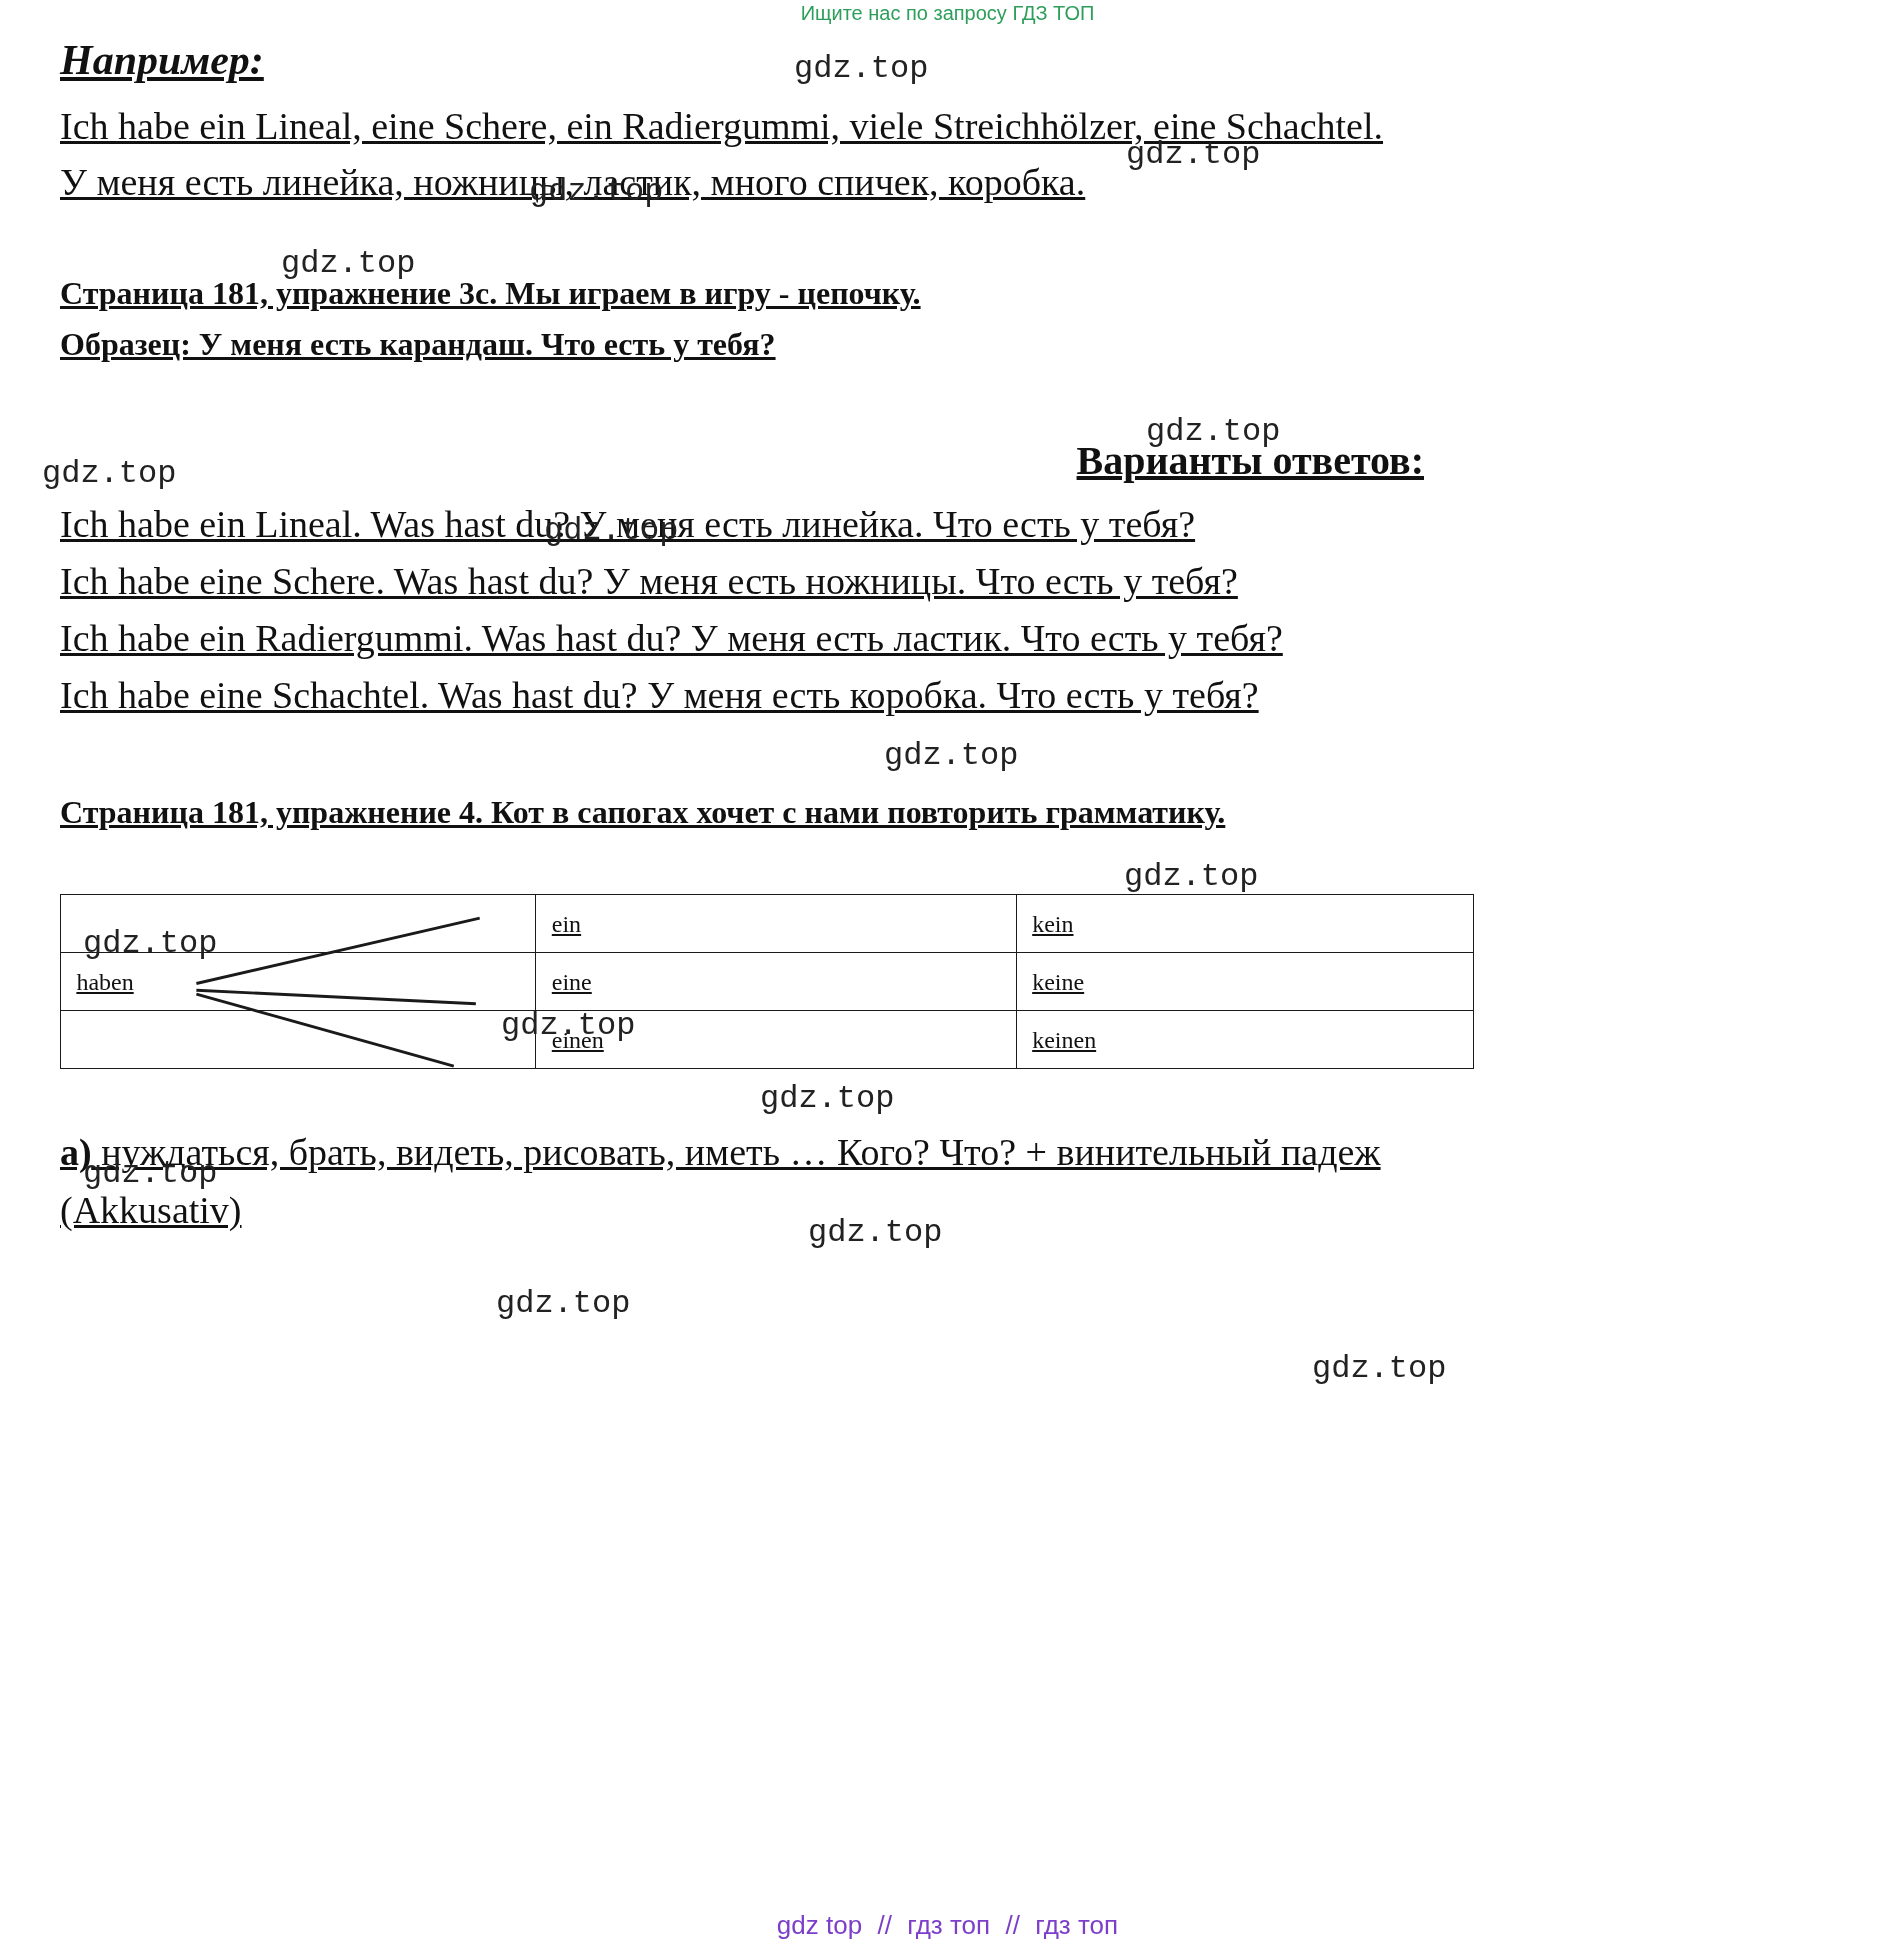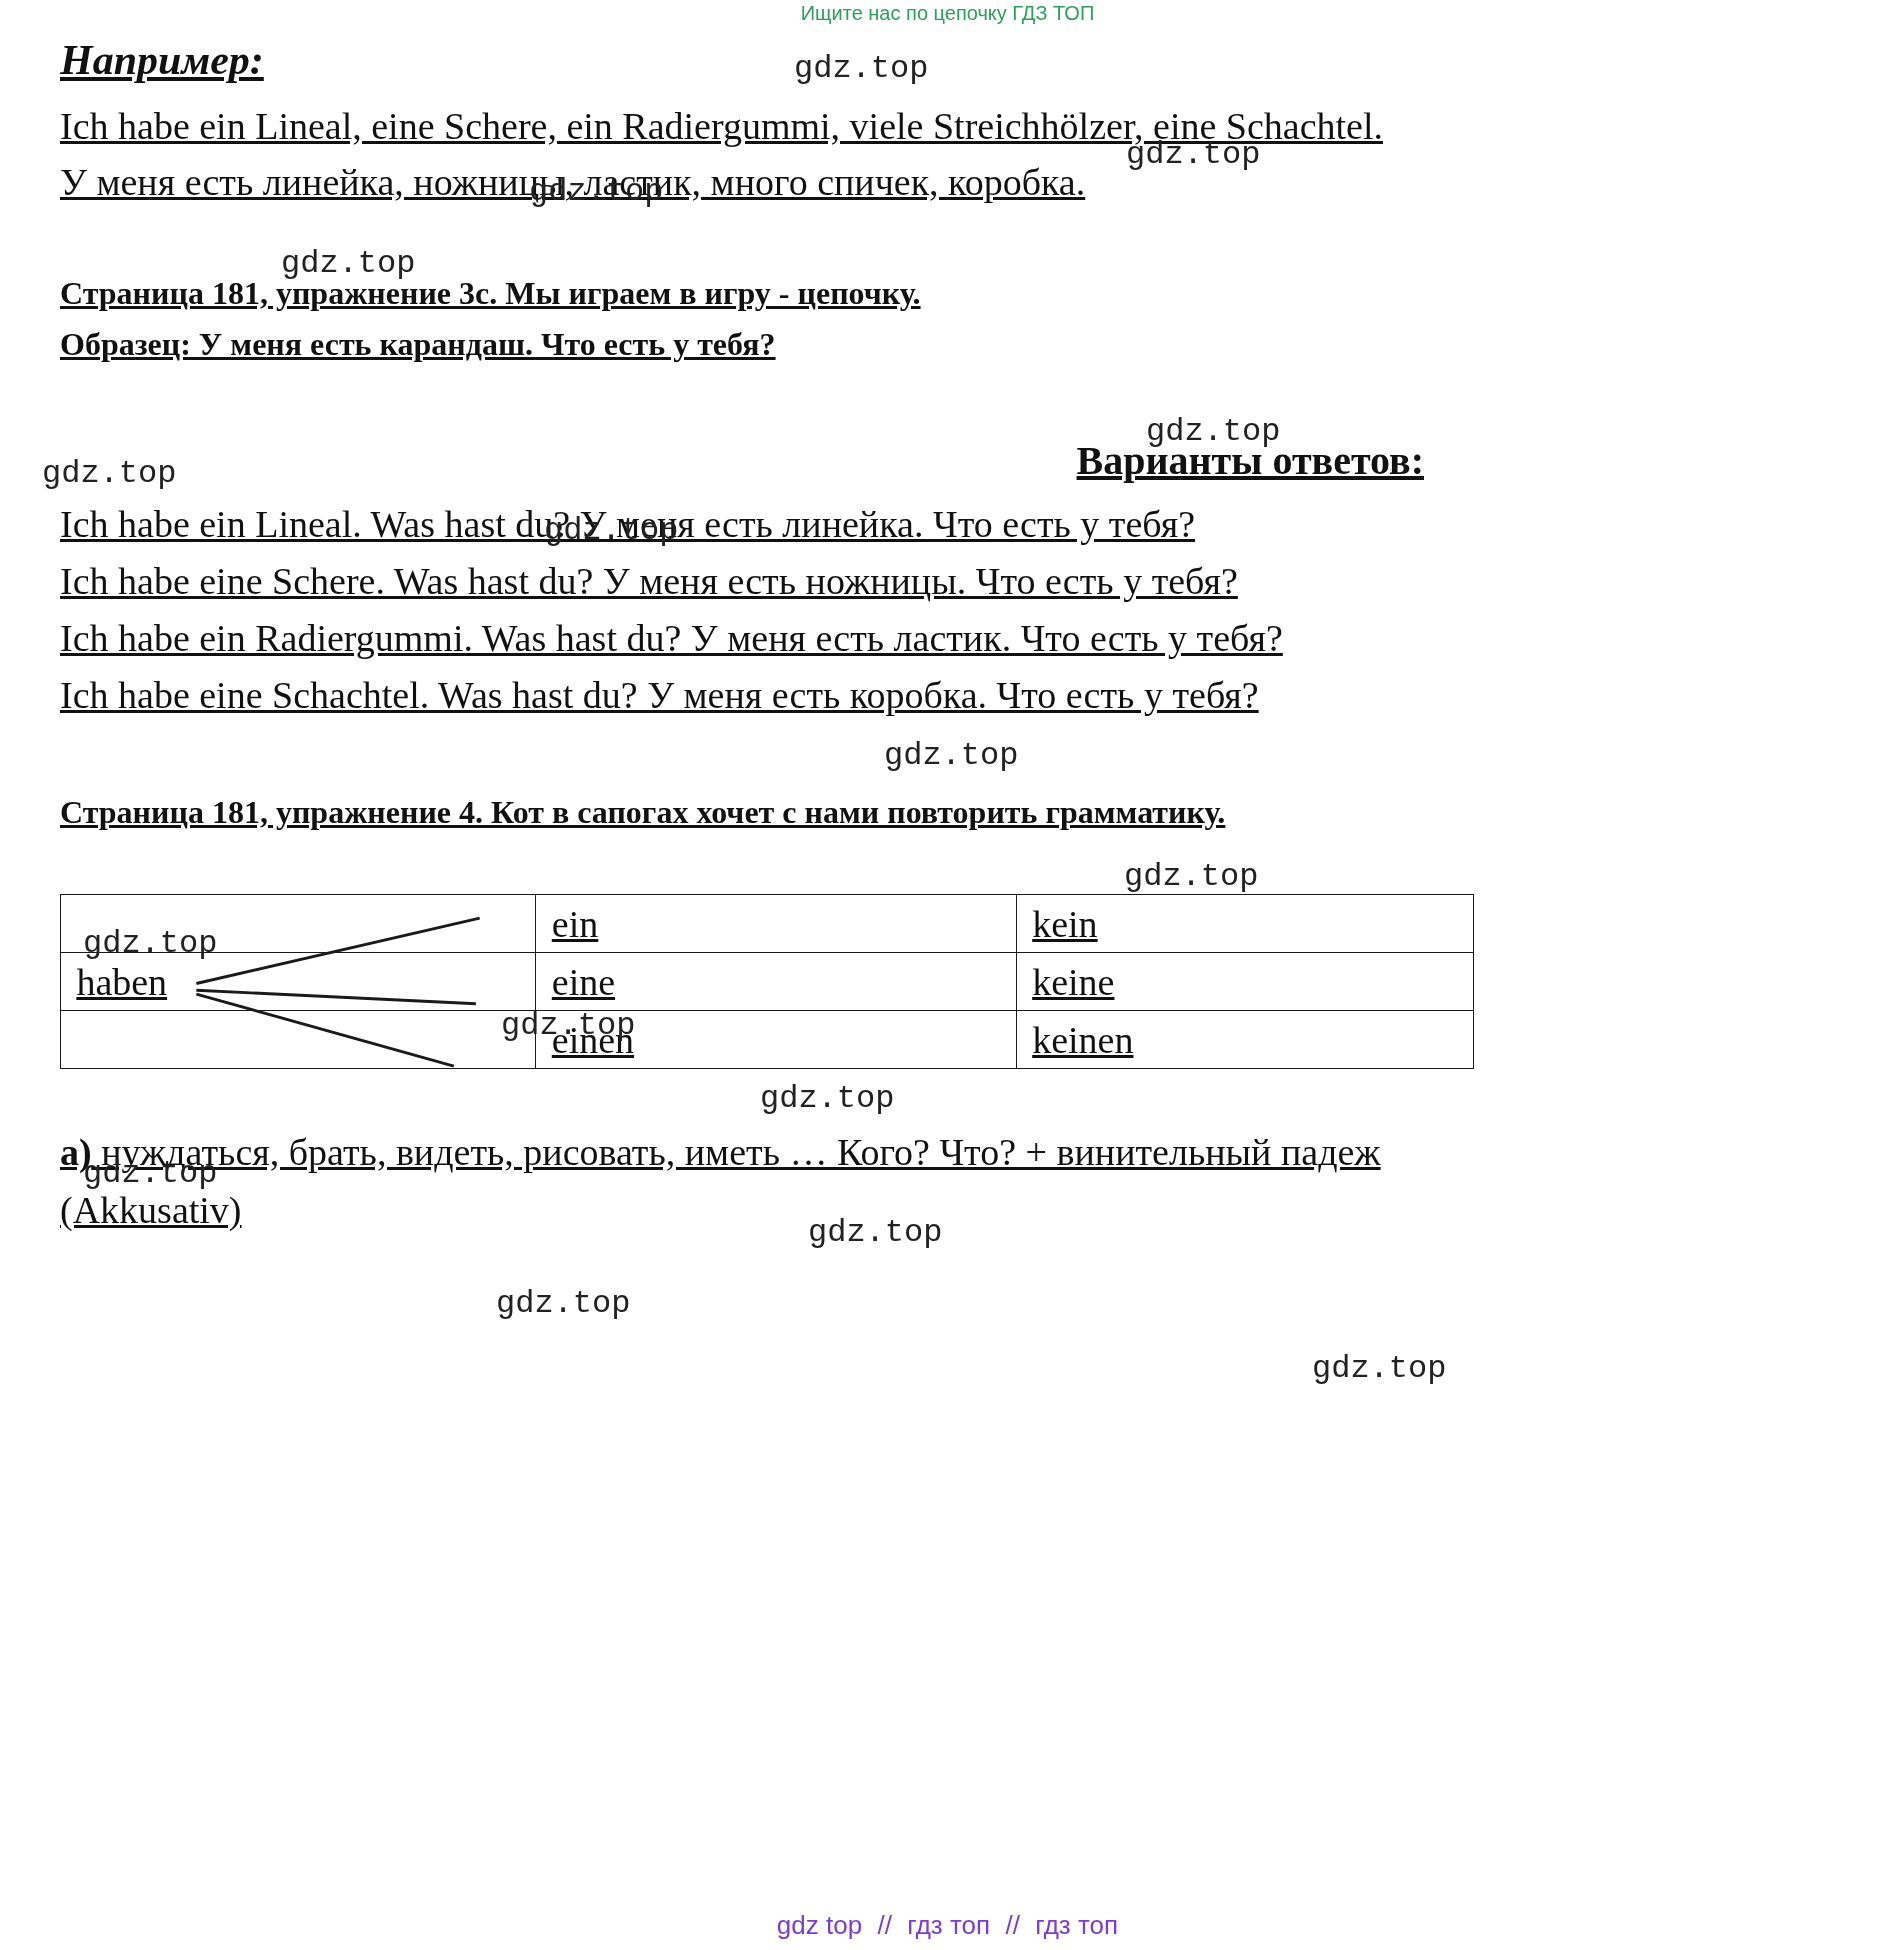--- a/index.html
+++ b/index.html
@@ -76,21 +76,21 @@
   }
   table.grammar{
     border-collapse:collapse;
     width:1383px;
     table-layout:fixed;
   }
   table.grammar td{
     border:1.9px solid #1a1a1a;
     height:57px;
     padding:0 0 0 15.4px;
-    font-size:38px;
+    font-size:24px;
     vertical-align:middle;
   }
   td.c1{width:459px;}
   td.c2{width:464px;}
   td.c3{width:441px;}
   .fan{
     position:absolute;
     left:0; top:0;
     width:1383px; height:180px;
     pointer-events:none;
@@ -99,21 +99,21 @@
     margin-top:54px;
     line-height:58px;
   }
   .note-a b{font-weight:bold;}
 </style>
 </head>
 <body>
 
 <div class="page">
 
-  <div class="top-banner">Ищите нас по цепочку ГДЗ ТОП</div>
+  <div class="top-banner">Ищите нас по запросу ГДЗ ТОП</div>
 
   <div class="content">
 
     <p class="h-example">Например:</p>
     <p class="para">Ich habe ein Lineal, eine Schere, ein Radiergummi, viele Streichhölzer, eine Schachtel.</p>
     <p class="para">У меня есть линейка, ножницы, ластик, много спичек, коробка.</p>
 
     <div class="h-task h-task3">
       <div>Страница 181, упражнение 3с. Мы играем в игру - цепочку.</div>
       <div>Образец: У меня есть карандаш. Что есть у тебя?</div>

